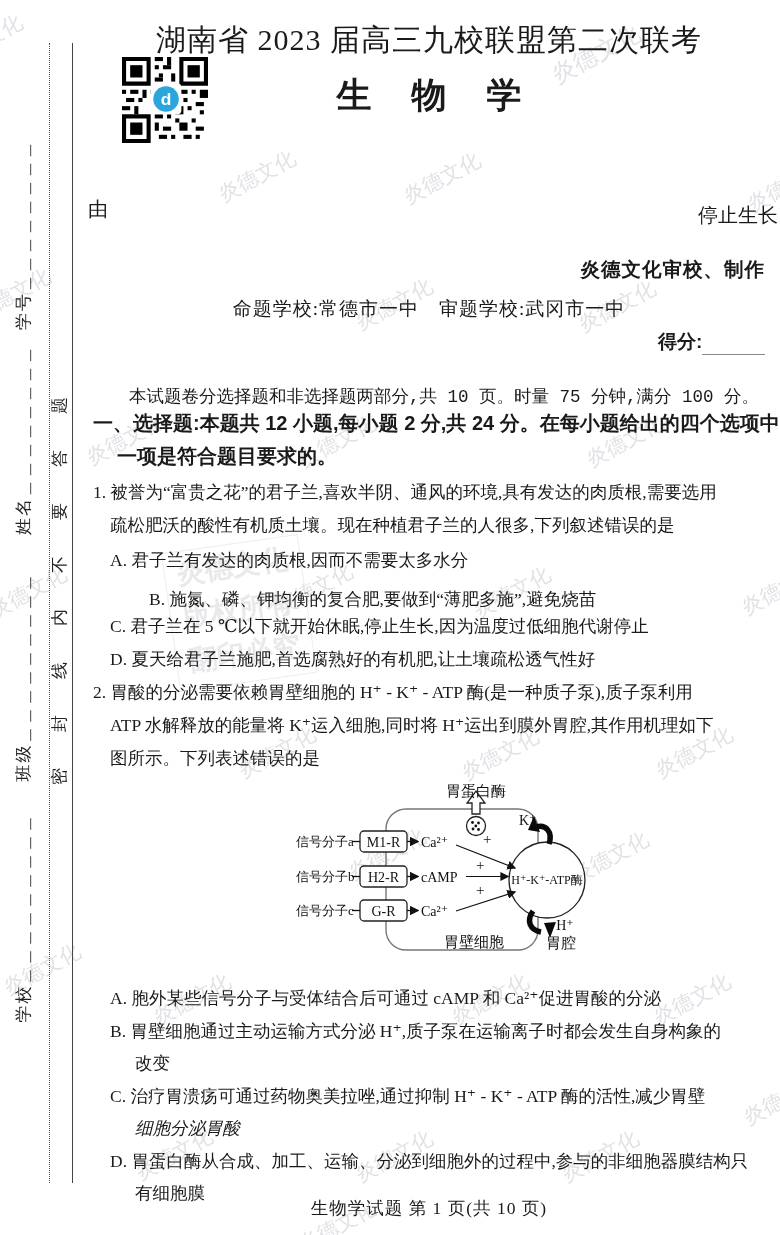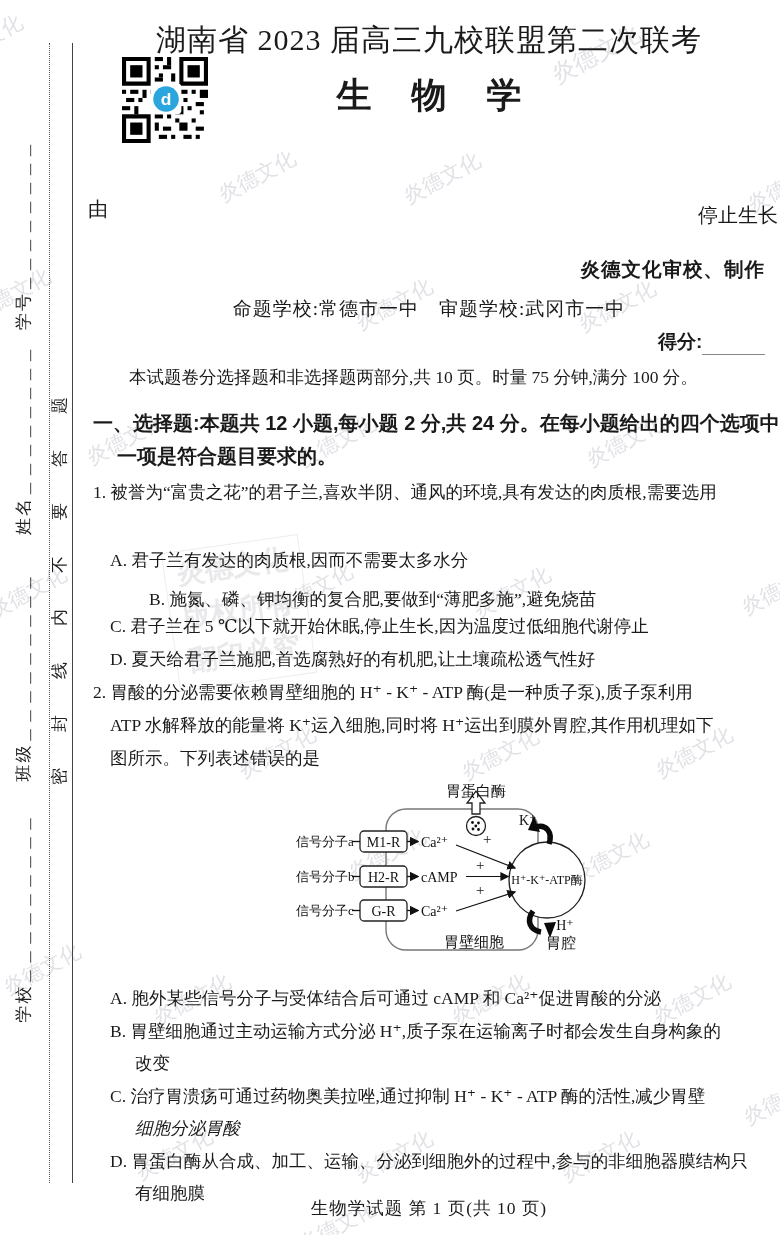--- a/index.html
+++ b/index.html
@@ -162,25 +162,26 @@
   <span class="joint">停止生长</span>
 
   <div class="publisher">炎德文化审校、制作</div>
   <div class="setters">命题学校:常德市一中　审题学校:武冈市一中</div>
 
   <div class="score">
     <span>得分:</span>
     <span class="score-line"></span>
   </div>
 
-  <div class="bline xintro" style="top:366px;">本试题卷分选择题和非选择题两部分,共 10 页。时量 75 分钟,满分 100 分。</div>
+  <div class="bline xintro" style="top:386px;font-family:Liberation Mono, monospace;">本试题卷分选择题和非选择题两部分,共 10 页。时量 75 分钟,满分 100 分。</div>
   <div class="bline x0 bold-line" style="top:412px;">一、选择题:本题共 12 小题,每小题 2 分,共 24 分。在每小题给出的四个选项中,只有</div>
   <div class="bline xsec bold-line" style="top:445px;text-align:right;">一项是符合题目要求的。</div>
 
   <div class="bline x0" style="top:481px;">1. 被誉为“富贵之花”的君子兰,喜欢半阴、通风的环境,具有发达的肉质根,需要选用</div>
+  <div class="bline x1" style="top:514px;">疏松肥沃的酸性有机质土壤。现在种植君子兰的人很多,下列叙述错误的是</div>
   <div class="bline x1" style="top:549px;">A. 君子兰有发达的肉质根,因而不需要太多水分</div>
   <div class="bline x1" style="top:588px;margin-left:39px;">B. 施氮、磷、钾均衡的复合肥,要做到“薄肥多施”,避免烧苗</div>
   <div class="bline x1" style="top:615px;">C. 君子兰在 5 ℃以下就开始休眠,停止生长,因为温度过低细胞代谢停止</div>
   <div class="bline x1" style="top:648px;">D. 夏天给君子兰施肥,首选腐熟好的有机肥,让土壤疏松透气性好</div>
 
   <div class="bline x0" style="top:681px;">2. 胃酸的分泌需要依赖胃壁细胞的 H⁺ - K⁺ - ATP 酶(是一种质子泵),质子泵利用</div>
   <div class="bline x1" style="top:747px;">图所示。下列表述错误的是</div>
   <div class="bline x1" style="top:714px;">ATP 水解释放的能量将 K⁺运入细胞,同时将 H⁺运出到膜外胃腔,其作用机理如下</div>
 
   <div class="diagram">

